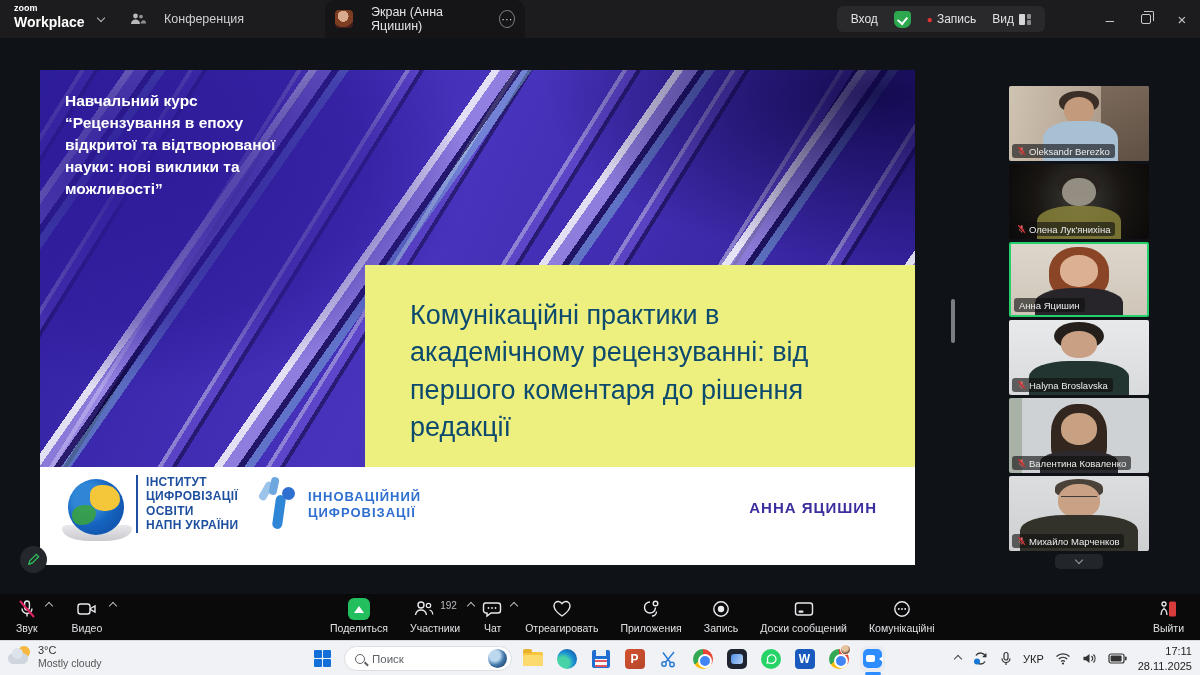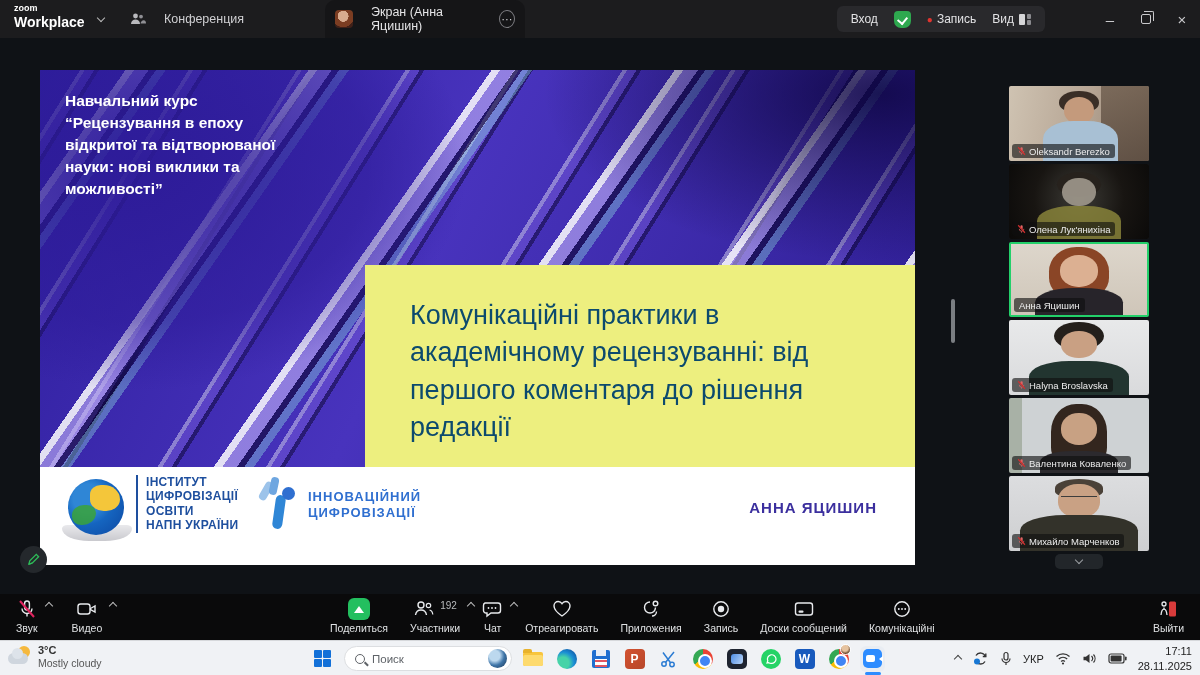--- a/index.html
+++ b/index.html
@@ -113,21 +113,21 @@
   .share-badge{width:22px;height:22px;border-radius:6px;background:#23bf5f;display:flex;align-items:center;justify-content:center;}
   .share-badge::after{content:"";width:0;height:0;border:5px solid transparent;border-bottom:7px solid #fff;margin-top:-5px;}
 
   
   #taskbar{position:absolute;left:0;top:640px;width:1200px;height:35px;background:#f0f2f5;border-top:1px solid #d6d8db;}
   #weather{position:absolute;left:8px;top:3px;display:flex;align-items:center;gap:6px;color:#333;}
   .w-icon{position:relative;width:24px;height:22px;}
   .w-sun{position:absolute;left:10px;top:0;width:12px;height:12px;border-radius:50%;background:#f5b83d;}
   .w-cloud{position:absolute;left:0;top:7px;width:20px;height:11px;border-radius:8px;background:#cfd6de;}
   .w-cloud::before{content:"";position:absolute;left:4px;top:-5px;width:11px;height:11px;border-radius:50%;background:#dde3ea;}
-  .w-temp{font-size:11px;font-weight:700;line-height:1.2;}
+  .w-temp{font-size:11px;font-weight:400;line-height:1.2;}
   .w-cond{font-size:10.5px;color:#555;line-height:1.2;}
   #start-btn{position:absolute;left:314px;top:9px;width:17px;height:17px;display:grid;grid-template-columns:8px 8px;grid-template-rows:8px 8px;gap:1px;}
   #start-btn i{background:#1270d8;border-radius:1px;}
   #search-pill{position:absolute;left:344px;top:5px;width:168px;height:25px;background:#fff;border:1px solid #dcdee1;border-radius:13px;display:flex;align-items:center;gap:7px;padding:0 4px 0 10px;color:#5f6368;font-size:11.5px;}
   .mag{width:10px;height:10px;border:1.6px solid #5f6368;border-radius:50%;position:relative;flex:0 0 auto;}
   .mag::after{content:"";position:absolute;left:8px;top:8px;width:5px;height:1.6px;background:#5f6368;transform:rotate(45deg);}
   .search-img{margin-left:auto;width:19px;height:19px;border-radius:50%;background:radial-gradient(circle at 35% 35%,#bcd8ee 0 30%,#3f75a8 55%,#18314e 100%);}
   #task-icons{position:absolute;left:520px;top:4px;display:flex;gap:9px;align-items:center;height:27px;}
   .ticn{width:25px;height:25px;display:flex;align-items:center;justify-content:center;position:relative;}
   .i-folder{width:20px;height:14px;background:#f8c53c;border-radius:2px;position:relative;}

